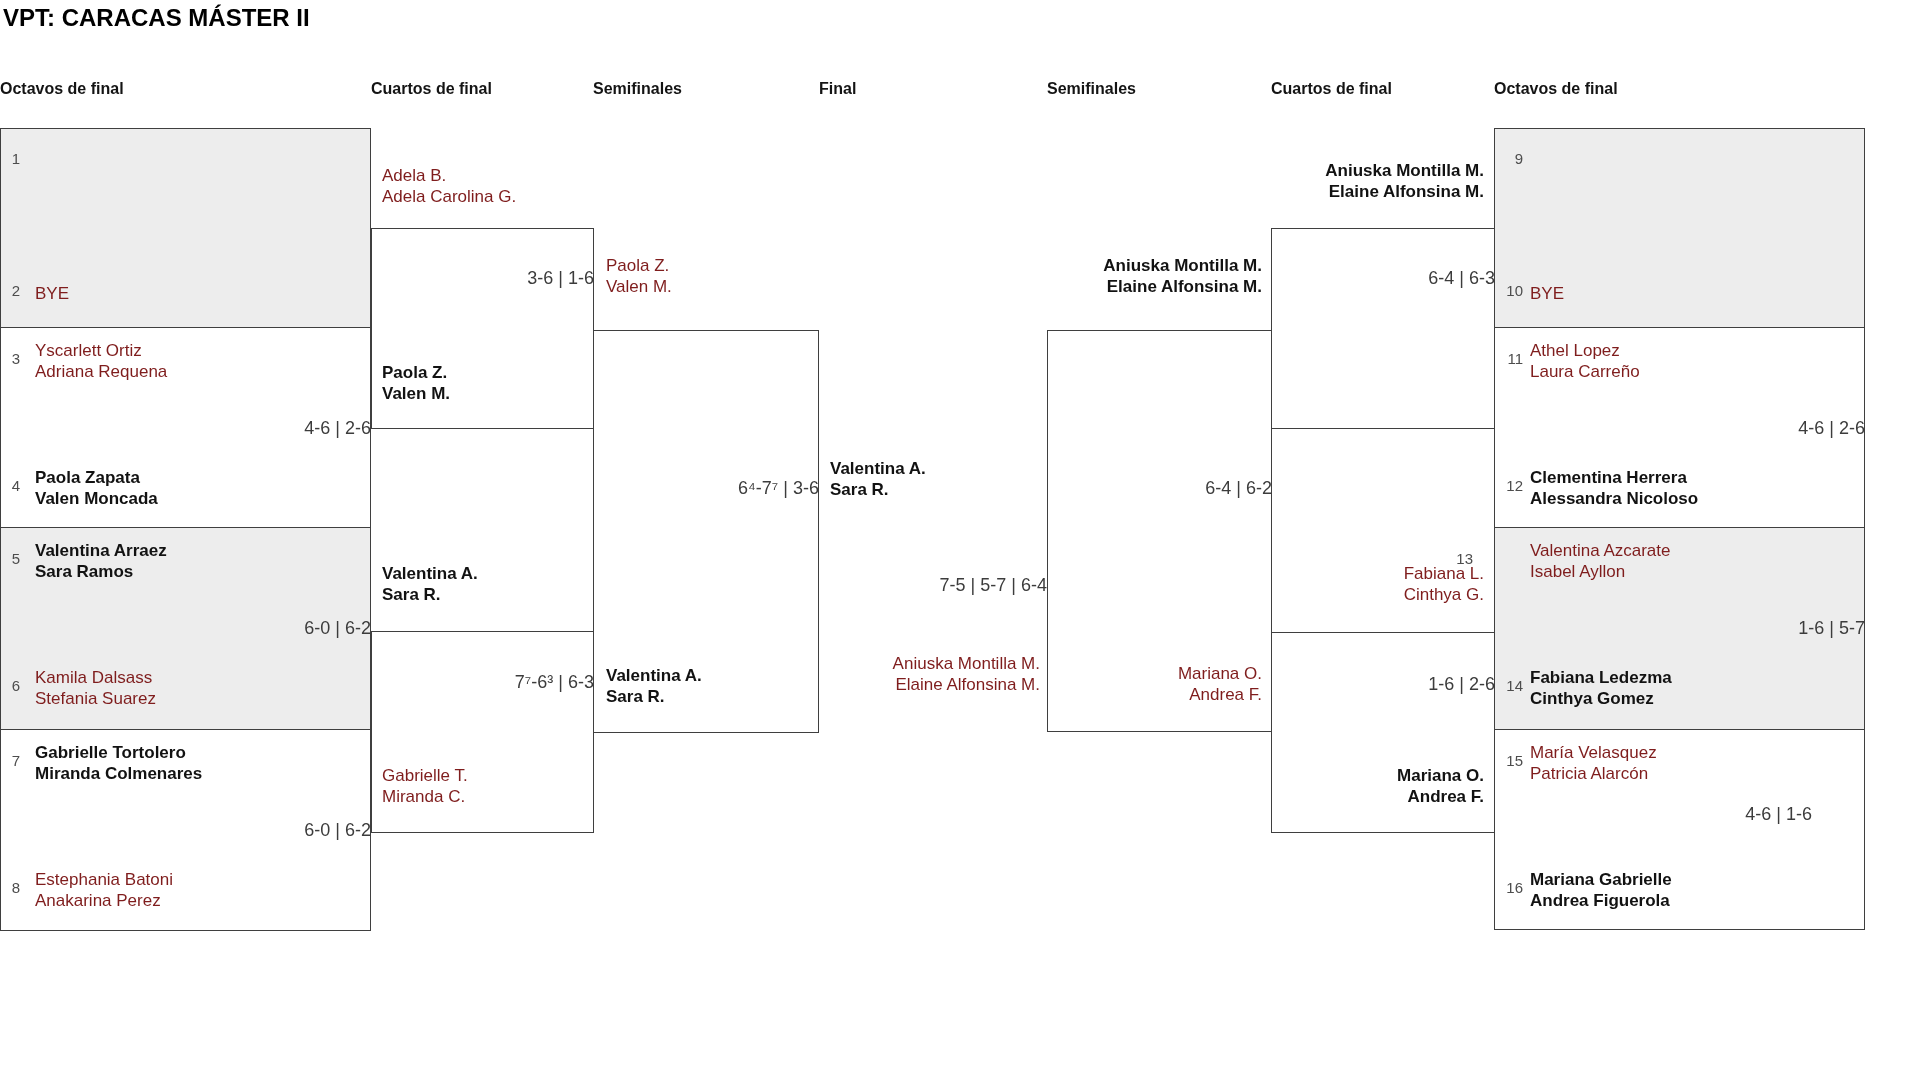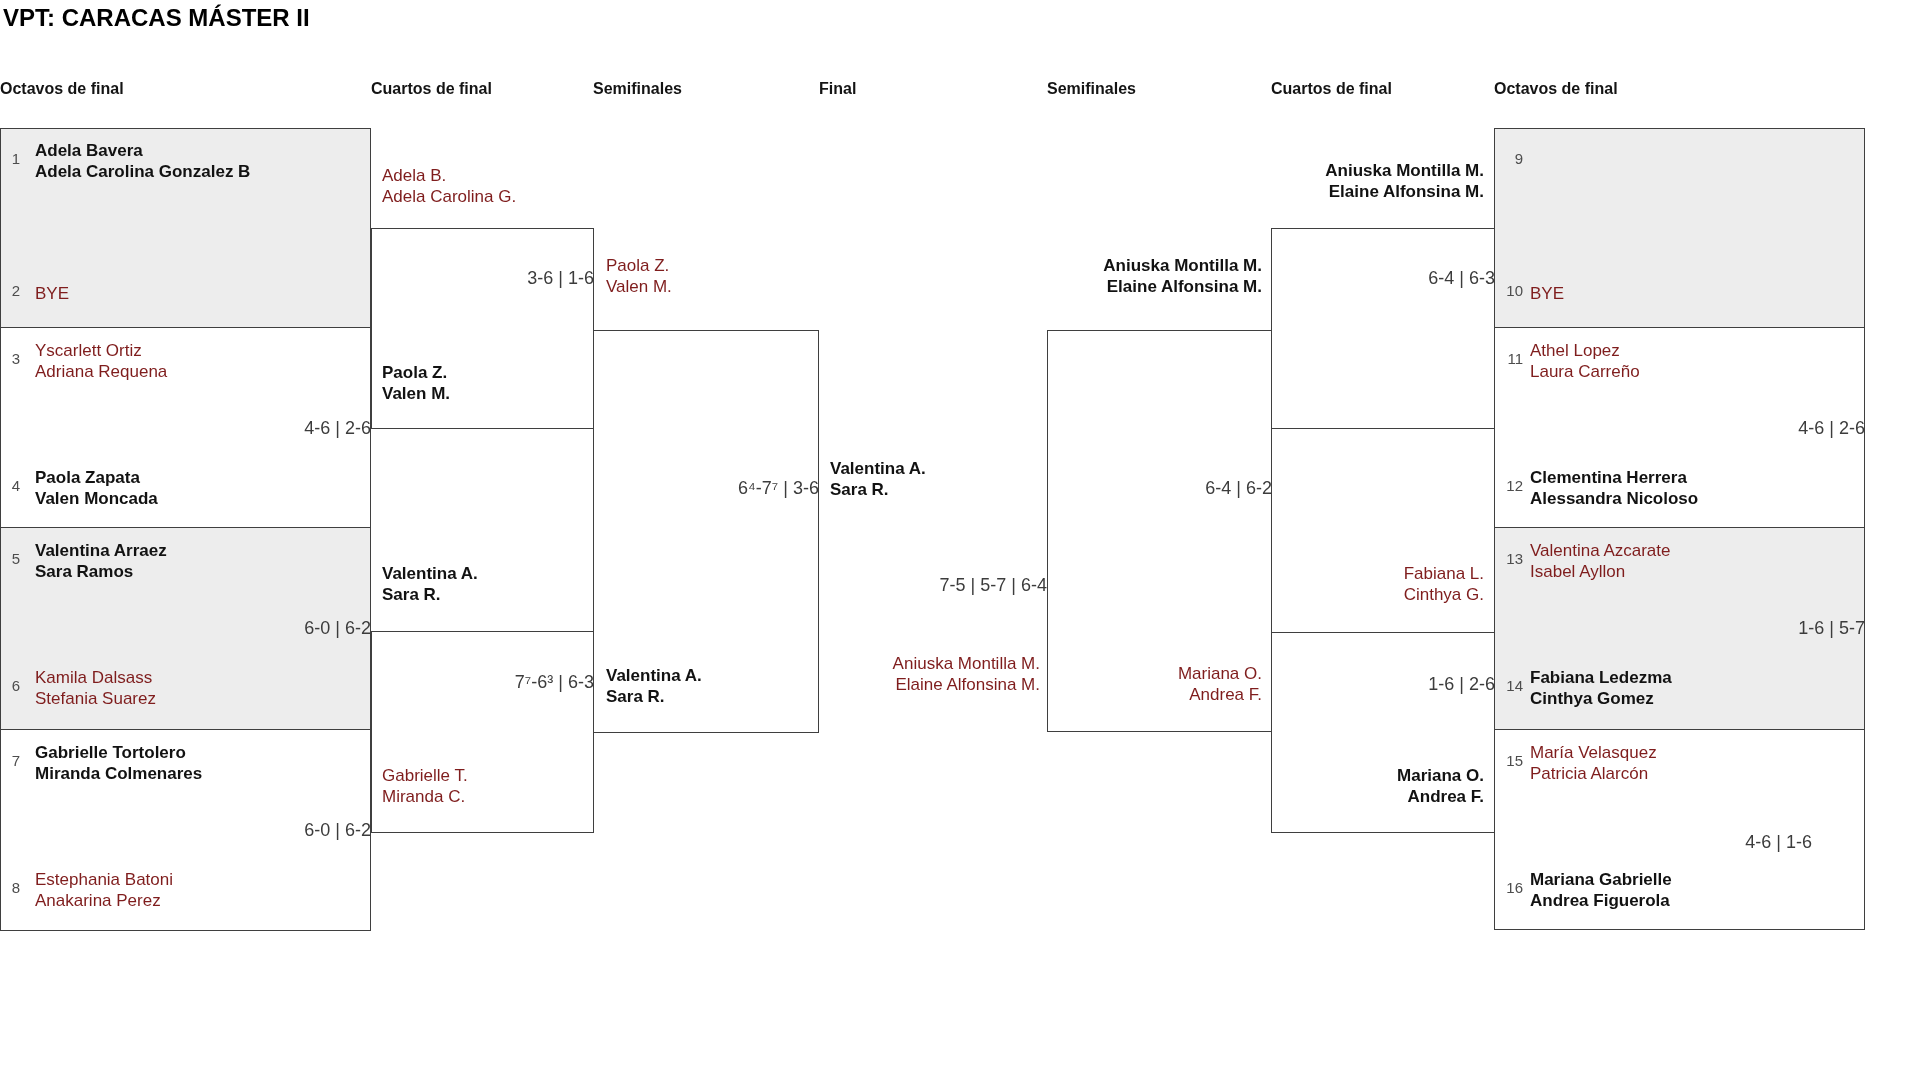--- a/index.html
+++ b/index.html
@@ -50,24 +50,20 @@
   <div class="bx" style="left:1047px;top:330px;width:225px;height:402px"></div>
   <div class="bx" style="left:1271px;top:228px;width:224px;height:201px"></div>
   <div class="bx" style="left:1271px;top:632px;width:224px;height:201px"></div>
 
   <div class="bx sh" style="left:1494px;top:128px;width:371px;height:200px"></div>
   <div class="bx" style="left:1494px;top:327px;width:371px;height:201px"></div>
   <div class="bx sh" style="left:1494px;top:527px;width:371px;height:203px"></div>
   <div class="bx" style="left:1494px;top:729px;width:371px;height:201px"></div>
 
   <div class="sd" style="left:0;top:150px;width:20px">1</div>
-  <div class="team b" style="left:35px;top:140px">
-    <div>Adela Bavera</div>
-    <div>Adela Carolina Gonzalez B</div>
-  </div>
   <div class="sd" style="left:0;top:282px;width:20px">2</div>
   <div class="team" style="left:35px;top:283px">BYE</div>
 
   <div class="sd" style="left:0;top:350px;width:20px">3</div>
   <div class="team" style="left:35px;top:340px">
     <div>Yscarlett Ortiz</div>
     <div>Adriana Requena</div>
   </div>
   <div class="sc" style="left:0;width:371px;top:418px">4-6 | 2-6</div>
   <div class="sd" style="left:0;top:477px;width:20px">4</div>
@@ -175,37 +171,37 @@
     <div>Athel Lopez</div>
     <div>Laura Carreño</div>
   </div>
   <div class="sc" style="left:1494px;width:371px;top:418px">4-6 | 2-6</div>
   <div class="sd" style="left:1497px;top:477px;width:26px">12</div>
   <div class="team b" style="left:1530px;top:467px">
     <div>Clementina Herrera</div>
     <div>Alessandra Nicoloso</div>
   </div>
 
-  <div class="sd" style="left:1497px;top:550px;width:26px">13</div>
+  <div class="sd" style="left:1447px;top:550px;width:26px">13</div>
   <div class="team" style="left:1530px;top:540px">
     <div>Valentina Azcarate</div>
     <div>Isabel Ayllon</div>
   </div>
   <div class="sc" style="left:1494px;width:371px;top:618px">1-6 | 5-7</div>
   <div class="sd" style="left:1497px;top:677px;width:26px">14</div>
   <div class="team b" style="left:1530px;top:667px">
     <div>Fabiana Ledezma</div>
     <div>Cinthya Gomez</div>
   </div>
 
   <div class="sd" style="left:1497px;top:752px;width:26px">15</div>
   <div class="team" style="left:1530px;top:742px">
     <div>María Velasquez</div>
     <div>Patricia Alarcón</div>
   </div>
-  <div class="sc" style="left:1494px;width:318px;top:832px">4-6 | 1-6</div>
+  <div class="sc" style="left:1494px;width:318px;top:804px">4-6 | 1-6</div>
   <div class="sd" style="left:1497px;top:879px;width:26px">16</div>
   <div class="team b" style="left:1530px;top:869px">
     <div>Mariana Gabrielle</div>
     <div>Andrea Figuerola</div>
   </div>
 
 </div>
 
 </body></html>

